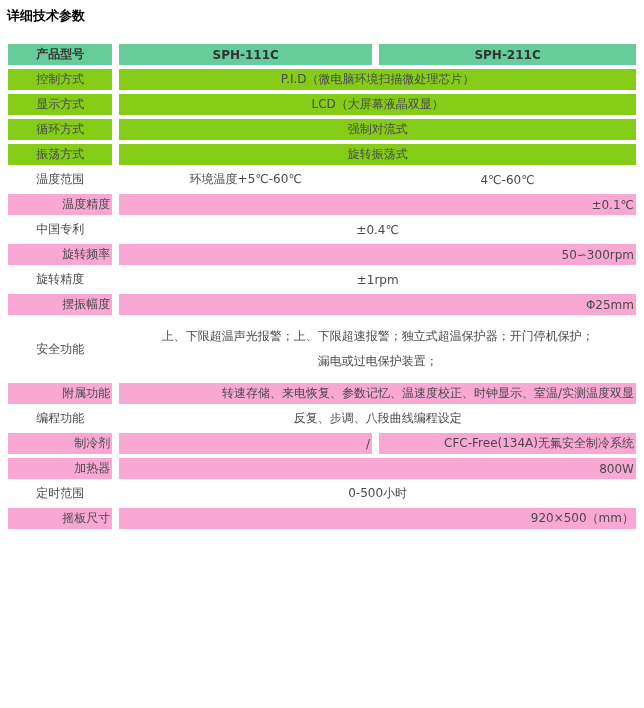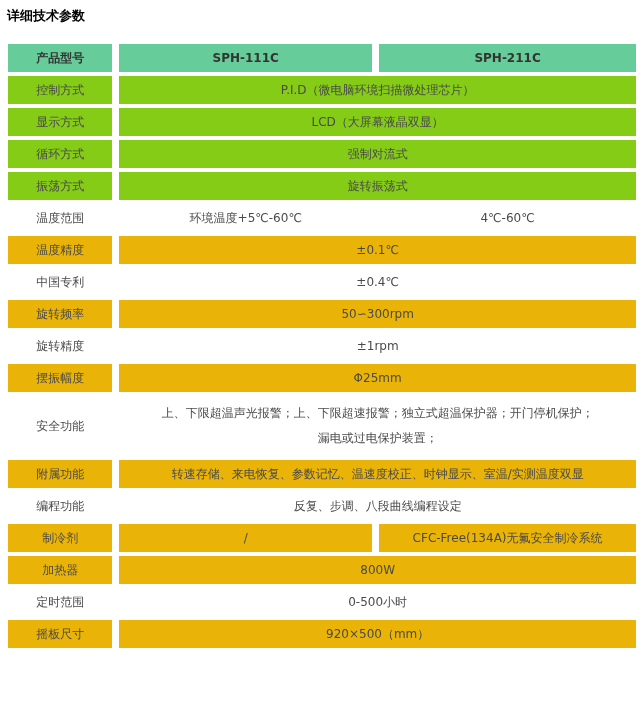--- a/index.html
+++ b/index.html
@@ -22,36 +22,36 @@
     width: 642px;
     margin: 17px 1px 0 1px;
     border-collapse: separate;
     border-spacing: 7px 4px;
     table-layout: fixed;
   }
   col.c1 { width: 104px; }
   col.c2 { width: 252px; }
   col.c3 { width: 256px; }
   td {
-    height: 28px;
+    height: 21px;
     padding: 0 2px;
     font-size: 12px;
     color: #4a4a4a;
     text-align: center;
     vertical-align: middle;
     overflow: hidden;
     white-space: nowrap;
   }
   td.green {
     background: #66CC99;
     font-weight: bold;
     color: #333333;
   }
   td.lav  { background: #84cc16; }
-  td.gray { background: #eab308; }
+  td.gray { background: #f9a8d4; text-align: right; }
   td.tall { height: 60px; white-space: normal; }
   td.tall .ln { line-height: 25px; }
 </style>
 </head>
 <body>
 
 <div class="page-title">详细技术参数</div>
 
 <table class="spec">
   <colgroup>

